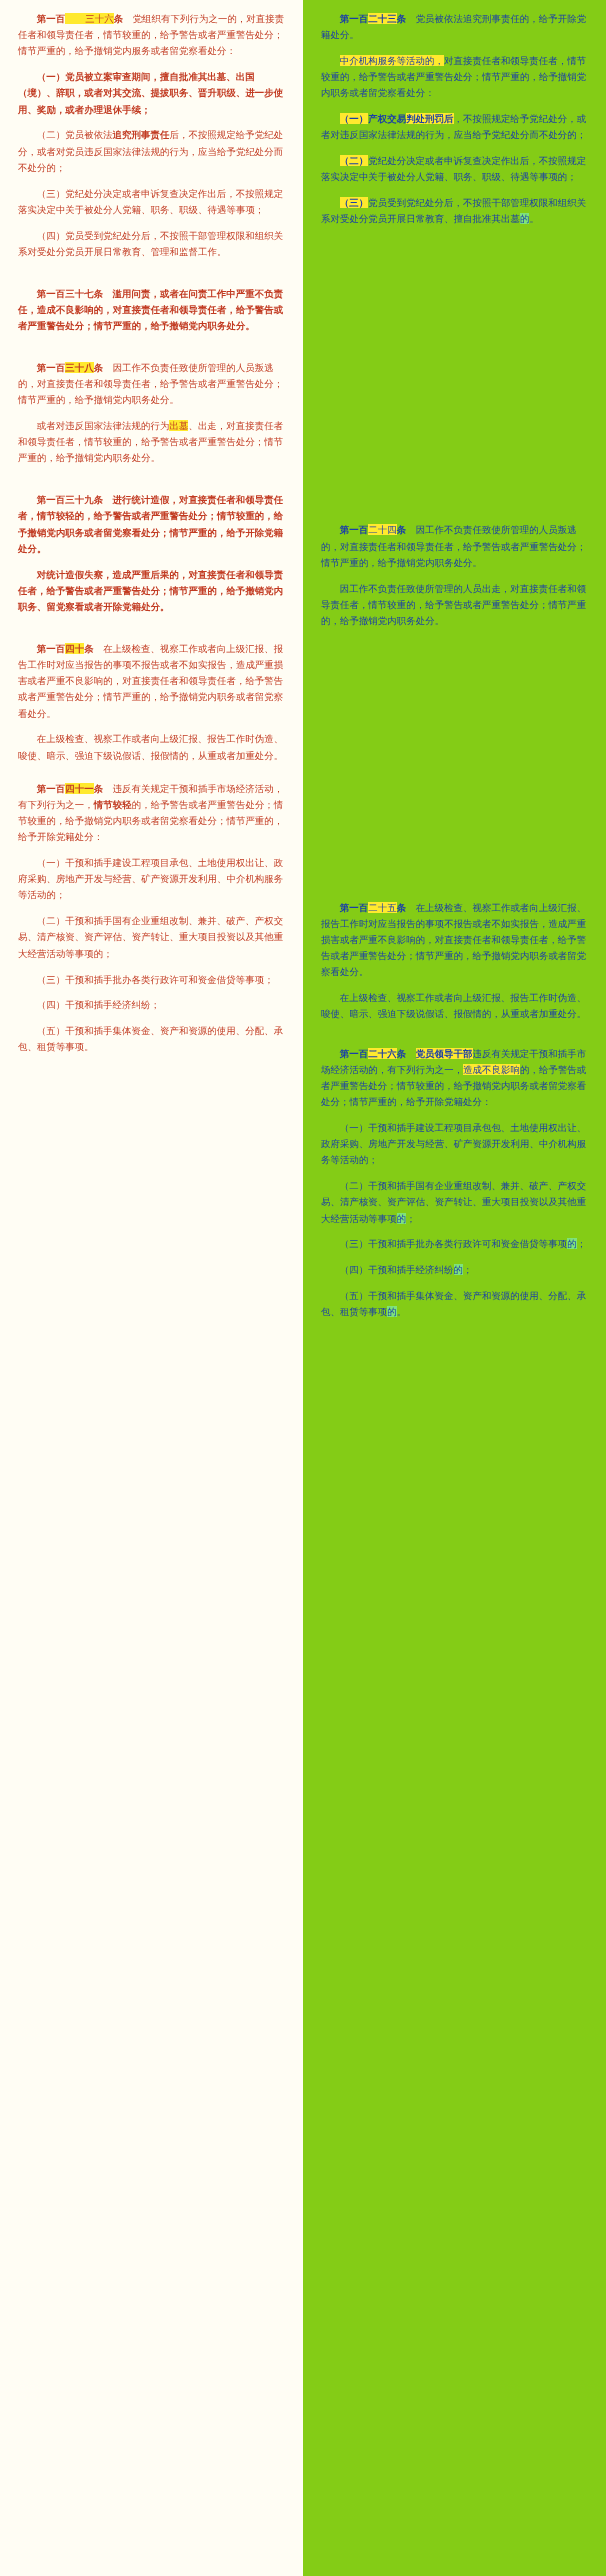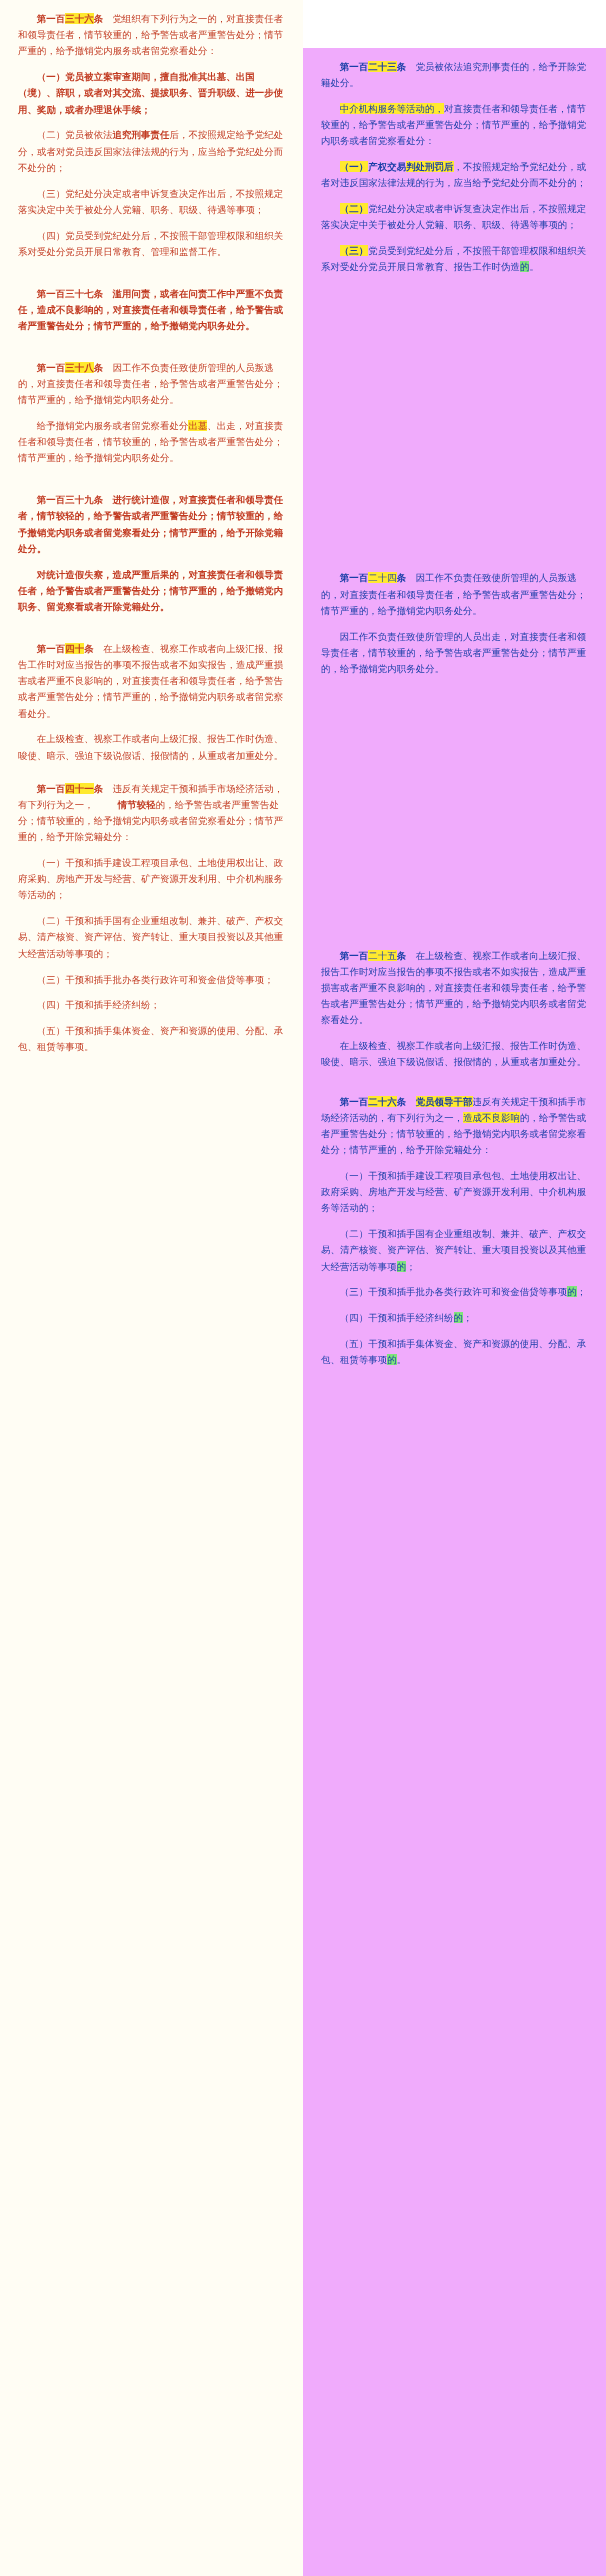--- a/index.html
+++ b/index.html
@@ -14,74 +14,74 @@
     width: 607px;
     min-height: 2576px;
     display: flex;
     background: #ffffff;
   }
   .col {
     width: 303px;
     padding: 11px 18px 24px 18px;
   }
   .col-left { background: #fffdf4; }
-  .col-right { background: #f0abfc; margin-top: 48px; }
+  .col-right { background: #84cc16; }
   .para {
     margin: 0 0 9.7px 0;
     font-size: 9.4px;
     line-height: 1.72;
     text-indent: 2em;
     color: #c23b22;
     letter-spacing: 0.1px;
   }
   .para.blue { color: #1a3fa8; }
   .para.bold { font-weight: bold; }
   .hl-yellow { background: #ffe92e; }
   .hl-green { background: #7fe37a; }
 </style>
 </head>
 <body>
 
 <div class="page">
 
   <div class="col col-left">
     <div id="left-body">
-        <div class="para"><span style="font-weight: bold;">第一百</span><span class="hl-yellow" style="font-weight: bold;">三十六</span><span style="font-weight: bold;">条</span><span>　党组织有下列行为之一的，对直接责任者和领导责任者，情节较重的，给予警告或者严重警告处分；情节严重的，给予撤销党内服务或者留党察看处分：</span></div>
+        <div class="para"><span style="font-weight: bold;">第一百</span><span class="hl-yellow" style="font-weight: normal; padding-left: 20px;">三十六</span><span style="font-weight: bold;">条</span><span>　党组织有下列行为之一的，对直接责任者和领导责任者，情节较重的，给予警告或者严重警告处分；情节严重的，给予撤销党内服务或者留党察看处分：</span></div>
         <div class="para"><span style="font-weight: bold;">（一）</span><span style="font-weight: bold;">党员被立案审查期间，</span><span style="font-weight: bold;">擅自批准其出墓、出国（境）、辞职，或者对其交流、提拔职务、晋升职级、进一步使用、奖励，或者办理退休手续；</span></div>
         <div class="para"><span>（二）党员被依法</span><span style="font-weight: bold; margin-top: 44px;">追究刑事责任</span><span>后，不按照规定给予党纪处分，或者对党员违反国家法律法规的行为，应当给予党纪处分而不处分的；</span></div>
         <div class="para"><span>（三）党纪处分决定或者申诉复查决定作出后，不按照规定落实决定中关于被处分人党籍、职务、职级、待遇等事项；</span></div>
         <div class="para"><span>（四）党员受到党纪处分后，不按照干部管理权限和组织关系对受处分党员开展日常教育、管理和监督工作。</span></div>
         <div style="height: 16px;"></div>
         <div class="para bold"><span>第一百三十七条　</span><span>滥用问责，或者在问责工作中严重不负责任，造成不良影响的，对直接责任者和领导责任者，给予警告或者严重警告处分；情节严重的，给予撤销党内职务处分。</span></div>
         <div style="height: 16px;"></div>
         <div class="para"><span style="font-weight: bold;">第一百</span><span class="hl-yellow" style="font-weight: bold;">三十八</span><span style="font-weight: bold;">条</span><span>　因工作不负责任致使所管理的人员叛逃的，对直接责任者和领导责任者，给予警告或者严重警告处分；情节严重的，给予撤销党内职务处分。</span></div>
-        <div class="para"><span>给予撤销党内服务或者留党察看处分</span><span class="hl-yellow">出墓</span><span>、出走，对直接责任者和领导责任者，情节较重的，给予警告或者严重警告处分；情节严重的，给予撤销党内职务处分。</span></div>
+        <div class="para"><span>或者对违反国家法律法规的行为</span><span class="hl-yellow">出墓</span><span>、出走，对直接责任者和领导责任者，情节较重的，给予警告或者严重警告处分；情节严重的，给予撤销党内职务处分。</span></div>
         <div style="height: 16px;"></div>
         <div class="para bold"><span>第一百三十九条　进行统计造假，对直接责任者和领导责任者，情节较轻的，给予警告或者严重警告处分；情节较重的，给予撤销党内职务或者留党察看处分；情节严重的，给予开除党籍处分。</span></div>
         <div class="para bold"><span>对统计造假失察，造成严重后果的，对直接责任者和领导责任者，给予警告或者严重警告处分；情节严重的，给予撤销党内职务、留党察看或者开除党籍处分。</span></div>
         <div style="height: 16px;"></div>
         <div class="para"><span style="font-weight: bold;">第一百</span><span class="hl-yellow" style="font-weight: bold; text-align: right;">四十</span><span style="font-weight: bold;">条</span><span>　在上级检查、视察工作或者向上级汇报、报告工作时对应当报告的事项不报告或者不如实报告，造成严重损害或者严重不良影响的，对直接责任者和领导责任者，给予警告或者严重警告处分；情节严重的，给予撤销党内职务或者留党察看处分。</span></div>
         <div class="para"><span>在上级检查、视察工作或者向上级汇报、报告工作时伪造、唆使、暗示、强迫下级说假话、报假情的，从重或者加重处分。</span></div>
         <div style="height: 7.3px;"></div>
-        <div class="para"><span style="font-weight: bold;">第一百</span><span class="hl-yellow" style="font-weight: bold;">四十一</span><span style="font-weight: bold;">条</span><span>　违反有关规定干预和插手市场经济活动，有下列行为之一，</span><span style="font-weight: bold; margin-left: 24px;">情节较轻</span><span>的，给予警告或者严重警告处分；情节较重的，给予撤销党内职务或者留党察看处分；情节严重的，给予开除党籍处分：</span></div>
+        <div class="para"><span style="font-weight: bold;">第一百</span><span class="hl-yellow" style="font-weight: bold;">四十一</span><span style="font-weight: bold;">条</span><span>　违反有关规定干预和插手市场经济活动，有下列行为之一，</span><span style="font-weight: bold;">情节较轻</span><span>的，给予警告或者严重警告处分；情节较重的，给予撤销党内职务或者留党察看处分；情节严重的，给予开除党籍处分：</span></div>
         <div class="para"><span>（一）干预和插手建设工程项目承包、土地使用权出让、政府采购、房地产开发与经营、矿产资源开发利用、中介机构服务等活动的；</span></div>
         <div class="para"><span>（二）干预和插手国有企业重组改制、兼并、破产、产权交易、清产核资、资产评估、资产转让、重大项目投资以及其他重大经营活动等事项的；</span></div>
         <div class="para"><span>（三）干预和插手批办各类行政许可和资金借贷等事项；</span></div>
         <div class="para"><span>（四）干预和插手经济纠纷；</span></div>
         <div class="para"><span>（五）干预和插手集体资金、资产和资源的使用、分配、承包、租赁等事项。</span></div>
       </div>
   </div>
 
   <div class="col col-right">
     <div id="right-body">
         <div class="para blue"><span style="font-weight: bold;">第一百</span><span class="hl-yellow" style="font-weight: bold;">二十三</span><span style="font-weight: bold;">条</span><span>　党员被依法追究刑事责任的，给予开除党籍处分。</span></div>
         <div class="para blue"><span class="hl-yellow">中介机构服务等活动的，</span><span>对直接责任者和领导责任者，情节较重的，给予警告或者严重警告处分；情节严重的，给予撤销党内职务或者留党察看处分：</span></div>
         <div class="para blue"><span class="hl-yellow" style="font-weight: bold;">（一）</span><span style="font-weight: bold;">产权交易</span><span class="hl-yellow" style="font-weight: bold;">判处刑罚后</span><span>，不按照规定给予党纪处分，或者对违反国家法律法规的行为，应当给予党纪处分而不处分的；</span></div>
         <div class="para blue"><span class="hl-yellow" style="font-weight: bold;">（二）</span><span>党纪处分决定或者申诉复查决定作出后，不按照规定落实决定中关于被处分人党籍、职务、职级、待遇等事项的</span><span>；</span></div>
-        <div class="para blue"><span class="hl-yellow" style="font-weight: bold;">（三）</span><span>党员受到党纪处分后，不按照干部管理权限和组织关系对受处分党员开展日常教育、报告工作时伪造</span><span class="hl-green">的</span><span>。</span></div>
+        <div class="para blue"><span class="hl-yellow" style="font-weight: bold;">（三）</span><span>党员受到党纪处分后，不按照干部管理权限和组织关系对受处分党员开展日常教育、擅自批准其出墓</span><span class="hl-green">的</span><span>。</span></div>
         <div style="height: 285px;"></div>
         <div class="para blue"><span style="font-weight: bold;">第一百</span><span class="hl-yellow" style="font-weight: normal;">二十四</span><span style="font-weight: bold;">条</span><span>　因工作不负责任致使所管理的人员叛逃的，对直接责任者和领导责任者，给予警告或者严重警告处分；情节严重的，给予撤销党内职务处分。</span></div>
         <div class="para blue"><span>因工作不负责任致使所管理的人员出走，对直接责任者和领导责任者，情节较重的，给予警告或者严重警告处分；情节严重的，给予撤销党内职务处分。</span></div>
         <div style="height: 261px;"></div>
         <div class="para blue"><span style="font-weight: bold;">第一百</span><span class="hl-yellow" style="font-weight: normal;">二十五</span><span style="font-weight: bold;">条</span><span>　在上级检查、视察工作或者向上级汇报、报告工作时对应当报告的事项不报告或者不如实报告，造成严重损害或者严重不良影响的，对直接责任者和领导责任者，给予警告或者严重警告处分；情节严重的，给予撤销党内职务或者留党察看处分。</span></div>
         <div class="para blue"><span>在上级检查、视察工作或者向上级汇报、报告工作时伪造、唆使、暗示、强迫下级说假话、报假情的，从重或者加重处分。</span></div>
         <div style="height: 13.3px;"></div>
         <div class="para blue"><span style="font-weight: bold;">第一百</span><span class="hl-yellow" style="font-weight: bold;">二十六</span><span style="font-weight: bold;">条</span><span style="font-weight: bold;">　</span><span class="hl-yellow" style="font-weight: bold;">党员领导干部</span><span>违反有关规定干预和插手市场经济活动的，有下列行为之一，</span><span class="hl-yellow">造成不良影响</span><span>的，给予警告或者严重警告处分；情节较重的，给予撤销党内职务或者留党察看处分；情节严重的，给予开除党籍处分：</span></div>
         <div class="para blue"><span>（一）干预和插手建设工程项目承包包、土地使用权出让、政府采购、房地产开发与经营、矿产资源开发利用、中介机构服务等活动的</span><span>；</span></div>
         <div class="para blue"><span>（二）干预和插手国有企业重组改制、兼并、破产、产权交易、清产核资、资产评估、资产转让、重大项目投资以及其他重大经营活动等事项</span><span class="hl-green">的</span><span>；</span></div>

